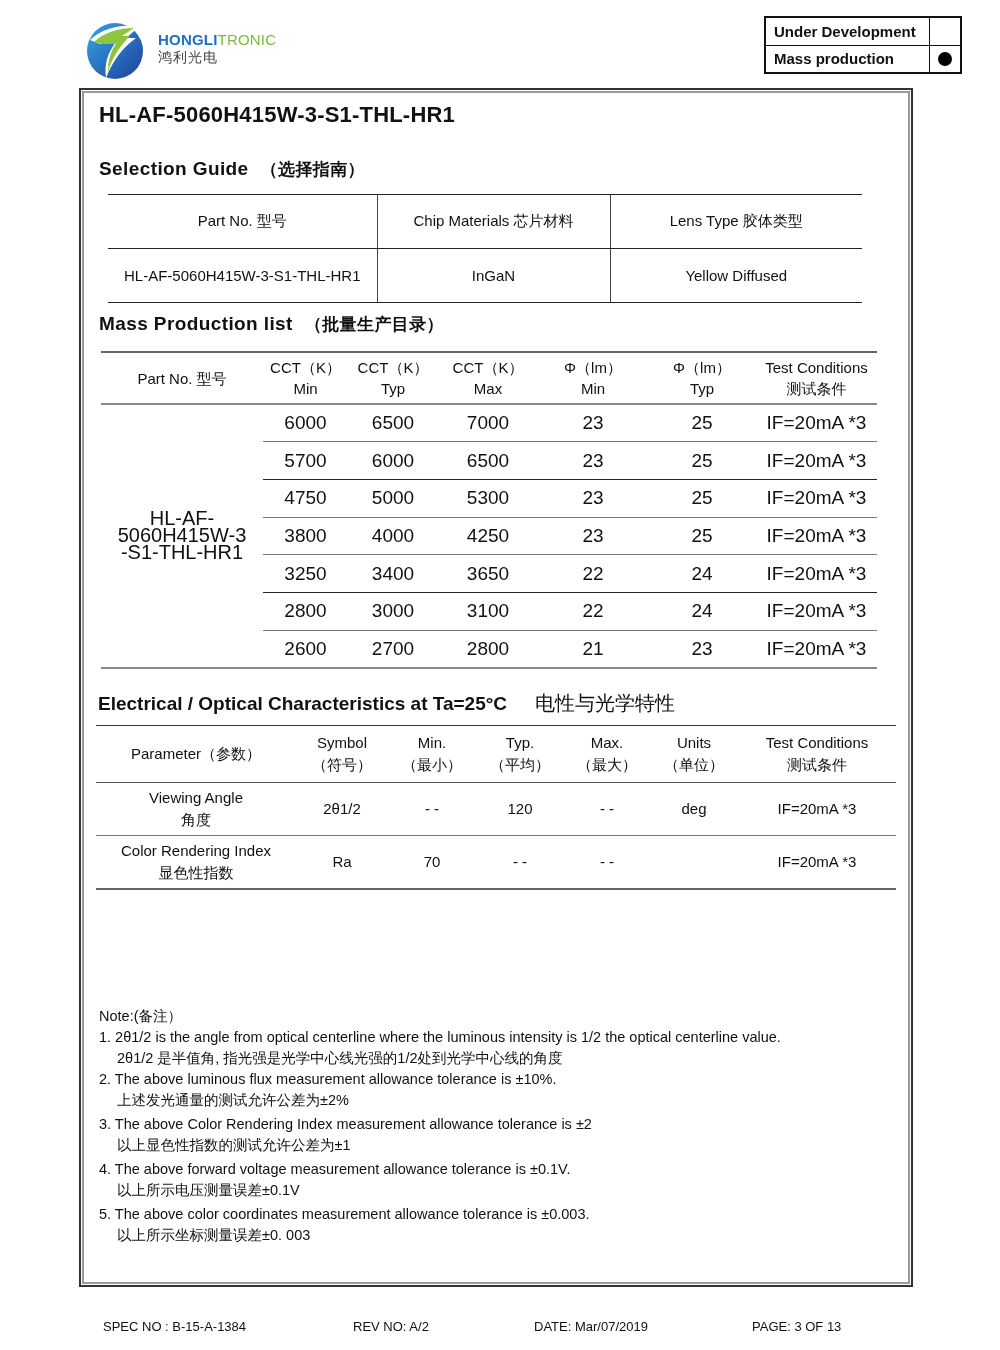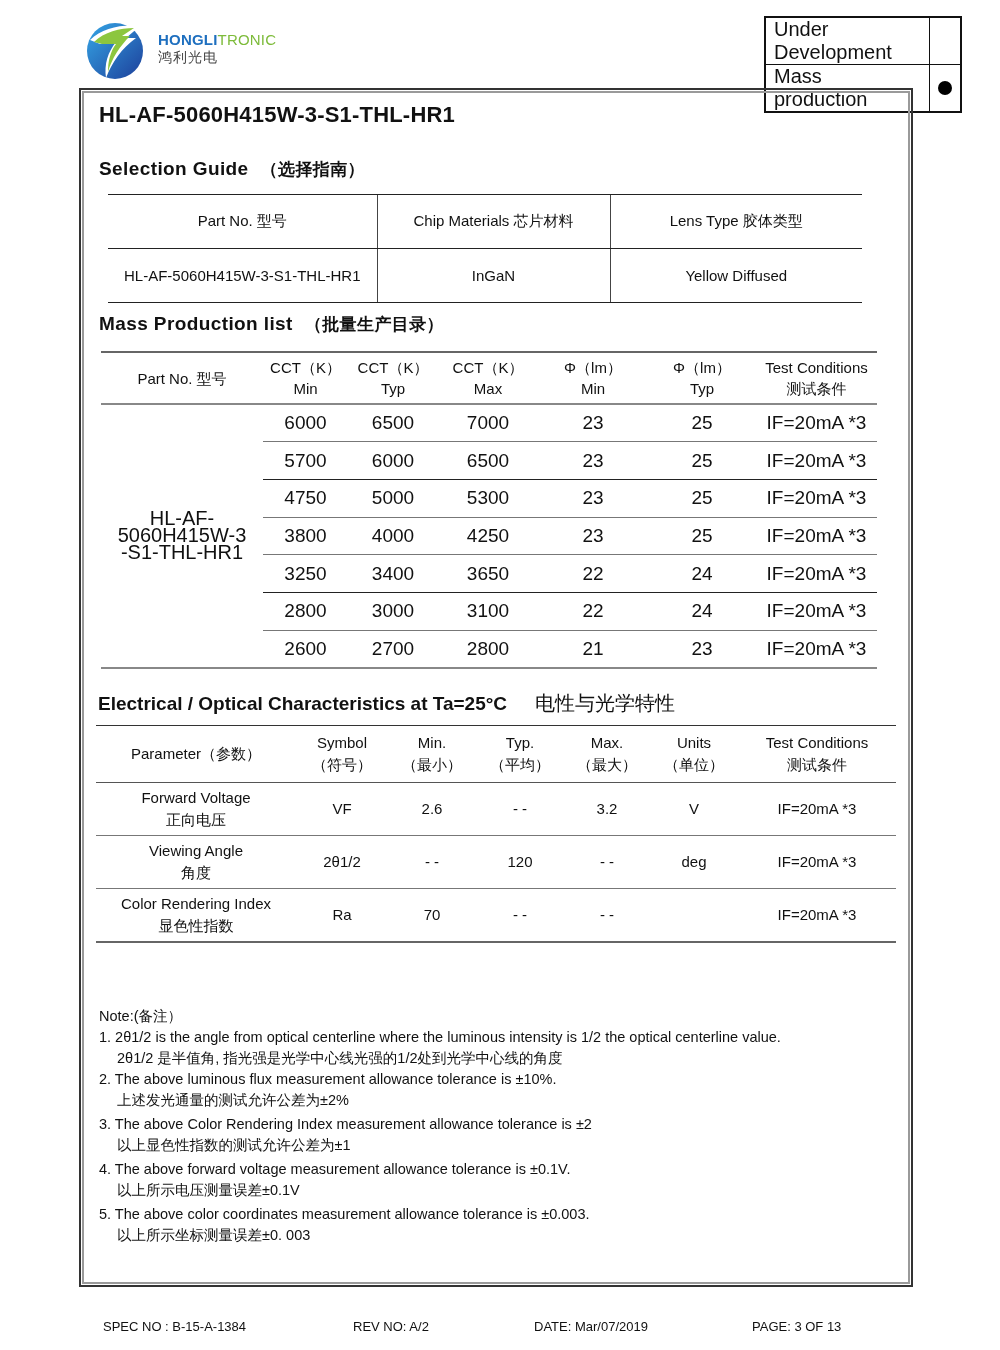--- a/index.html
+++ b/index.html
@@ -9,21 +9,21 @@
     
     .logo { position: absolute; left: 82px; top: 18px; width: 200px; height: 62px; }
     .logo-mark { position: absolute; left: 0; top: 0; width: 62px; height: 62px; }
     .logo-text { position: absolute; left: 76px; top: 14px; }
     .logo-en { font-size: 15px; font-weight: bold; letter-spacing: 0.2px; line-height: 16px; }
     .logo-en .b { color: #1e6fbf; }
     .logo-en .g { color: #7dbb3a; font-weight: normal; }
     .logo-cn { font-size: 14px; color: #444; line-height: 18px; letter-spacing: 1px; }
 
     .status-box { position: absolute; left: 764px; top: 16px; width: 198px; border: 2px solid #111; border-collapse: collapse; }
-    .status-box td { border: 1.5px solid #111; height: 28px; font-size: 20px; padding: 0 8px; vertical-align: middle; }
+    .status-box td { border: 1.5px solid #111; height: 28px; font-size: 15px; padding: 0 8px; vertical-align: middle; font-weight: bold; }
     .status-box td.mark { width: 32px; padding: 0; text-align: center; }
     .dot { display: inline-block; width: 14px; height: 14px; border-radius: 50%; background: #000; margin-top: 4px; }
 
     
     .frame { position: absolute; left: 79px; top: 88px; width: 834px; height: 1199px;
              border: 2px solid #333; }
     .frame-inner { position: absolute; inset: 1px; border: 2px solid #9a9a9a; }
 
     .title { position: absolute; left: 99px; top: 102px; font-size: 22px; font-weight: bold; letter-spacing: 0.2px; }
     .section { position: absolute; left: 99px; font-size: 19px; font-weight: bold; letter-spacing: 0.4px; }
@@ -201,29 +201,20 @@
       <tr>
     <th style="width:200px"><span>Parameter（参数）</span></th>
     <th style="width:92px"><span>Symbol</span><br><span>（符号）</span></th>
     <th style="width:88px"><span>Min.</span><br><span>（最小）</span></th>
     <th style="width:88px"><span>Typ.</span><br><span>（平均）</span></th>
     <th style="width:86px"><span>Max.</span><br><span>（最大）</span></th>
     <th style="width:88px"><span>Units</span><br><span>（单位）</span></th>
     <th><span>Test  Conditions</span><br><span>测试条件</span></th>
   </tr>
   <tr>
-    <td><span>Forward Voltage</span><br><span>正向电压</span></td>
-    <td>VF</td>
-    <td>2.6</td>
-    <td>- -</td>
-    <td>3.2</td>
-    <td>V</td>
-    <td>IF=20mA *3</td>
-  </tr>
-  <tr>
     <td><span>Viewing Angle</span><br><span>角度</span></td>
     <td>2θ1/2</td>
     <td>- -</td>
     <td>120</td>
     <td>- -</td>
     <td>deg</td>
     <td>IF=20mA *3</td>
   </tr>
   <tr>
     <td><span>Color Rendering Index</span><br><span>显色性指数</span></td>

